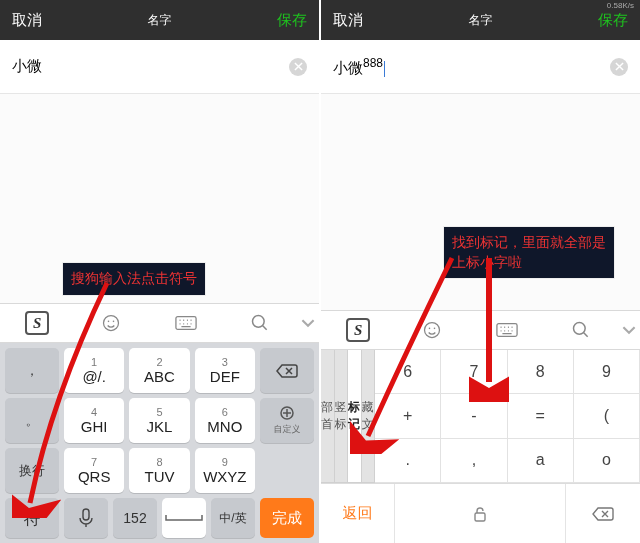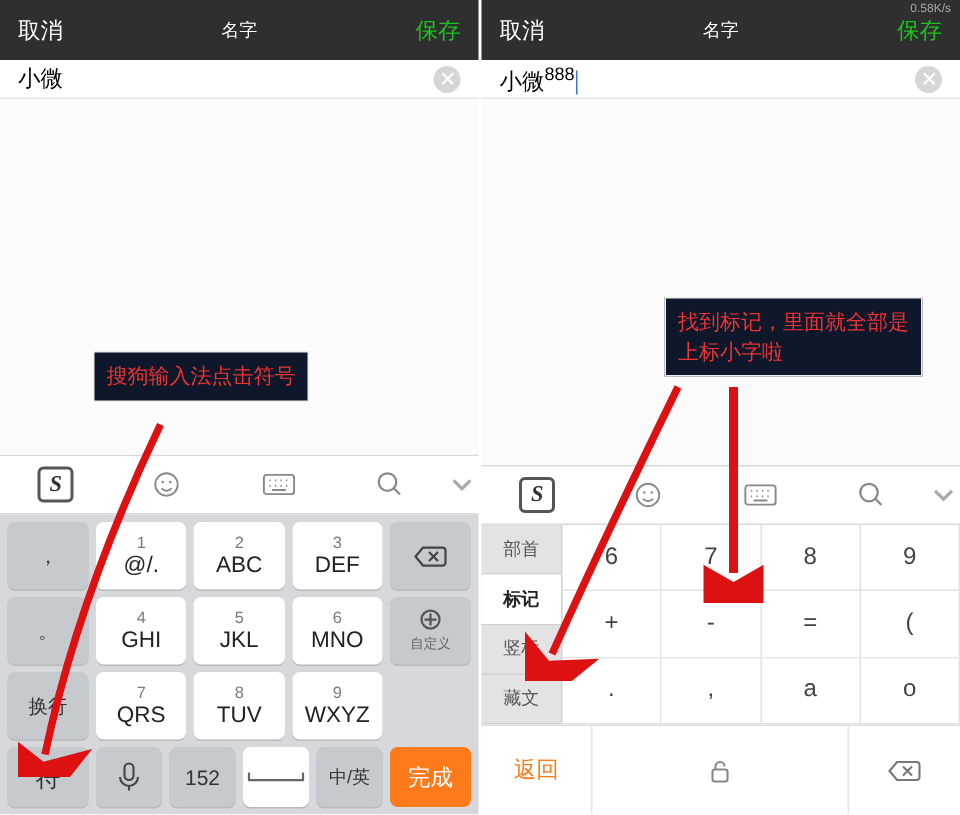--- a/index.html
+++ b/index.html
@@ -18,21 +18,21 @@
     background: #2f2f2f; color: #fff;
     height: 40px; display: flex; align-items: center; justify-content: space-between;
     padding: 0 12px; font-size: 15px;
     position: relative;
   }
   .header .title { position: absolute; left:0; right:0; text-align:center; font-size:12px; pointer-events:none;}
   .header .save { color: #1ec11e; }
   .net-speed { position:absolute; top:1px; right:6px; font-size:8px; color:#aaa;}
   
   .input-row {
-    height: 26px; border-bottom: 1px solid #e6e6e6; background:#fff;
+    height: 54px; border-bottom: 1px solid #e6e6e6; background:#fff;
     display:flex; align-items:center; padding: 1px 12px; font-size:15px;
   }
   .input-row .textval { flex:1; }
   .input-row sup { font-size:12px; vertical-align: super; }
   .caret { display:inline-block; width:1px; height:16px; background:#3b7bd6; vertical-align:middle; margin-left:1px;}
   .clear-dot {
     width:18px; height:18px; border-radius:50%; background:#d6d6d6;
     display:flex; align-items:center; justify-content:center; color:#fff; font-size:11px;
   }
   
@@ -65,21 +65,21 @@
   }
   .key.small { font-size:12px; }
   .key.gray { background:#c6c9ce; color:#333;}
   .key .n { font-size:11px; color:#7a7a7a; line-height:1;}
   .kb-grid .side { background:#c6c9ce; font-size:13px; color:#333;}
   .kb-bottom { display:grid; grid-template-columns:54px 44px 44px 1fr 44px 54px; height:45px; background:#d6d8dc; gap:5px; padding:0 5px 5px 5px;}
   .donekey{background:#ff7a1a;color:#fff;font-size:15px;border-radius:5px;display:flex;align-items:center;justify-content:center;}
   
   .sym-wrap { background:#f1f1f1; display:flex; flex-direction:column; height:193px;}
   .sym-body { flex:1; display:flex;}
-  .sym-cats { width:54px; display:flex; flex-direction:column; background:#e3e3e3;}
+  .sym-cats { width:54px; display:flex; flex-direction:row; background:#e3e3e3;}
   .sym-cats .cat {
     flex:1; display:flex; align-items:center; justify-content:center;
     font-size:12px; color:#555; border-bottom:1px solid #d0d0d0; border-right:1px solid #d0d0d0;
   }
   .sym-cats .cat.active { background:#fff; color:#222; font-weight:600; position:relative;}
   .sym-grid { flex:1; display:grid; grid-template-columns:repeat(4,1fr); grid-auto-rows:1fr;}
   .sym-grid .sym {
     display:flex; align-items:center; justify-content:center;
     font-size:16px; color:#444; border-right:1px solid #e2e2e2; border-bottom:1px solid #e2e2e2;
     background:#fff;
@@ -282,22 +282,22 @@
       <svg width="14" height="14" viewBox="0 0 10 10" fill="none" stroke="#aaa" stroke-width="1.5">
           <path d="M1 3l4 4 4-4"></path>
         </svg>
     </div>
   </div>
 
   <div class="sym-wrap">
     <div class="sym-body">
       <div class="sym-cats">
         <div class="cat">部首</div>
+        <div class="cat">竖标</div>
         <div class="cat active">标记</div>
-        <div class="cat">竖标</div>
         <div class="cat">藏文</div>
       </div>
       <div class="sym-grid">
         <div class="sym">6</div>
         <div class="sym">7</div>
         <div class="sym">8</div>
         <div class="sym">9</div>
         <div class="sym">+</div>
         <div class="sym">-</div>
         <div class="sym">=</div>

